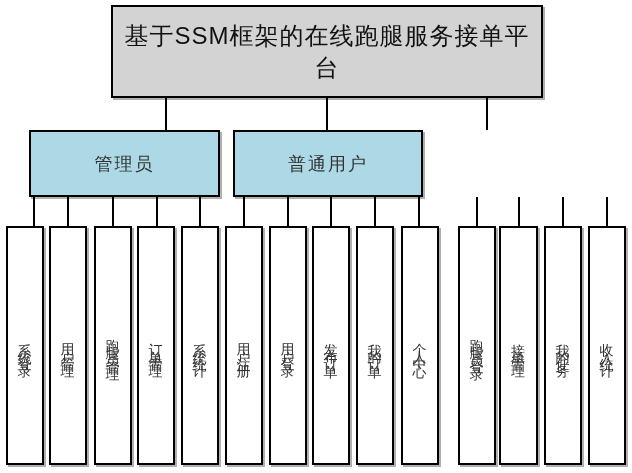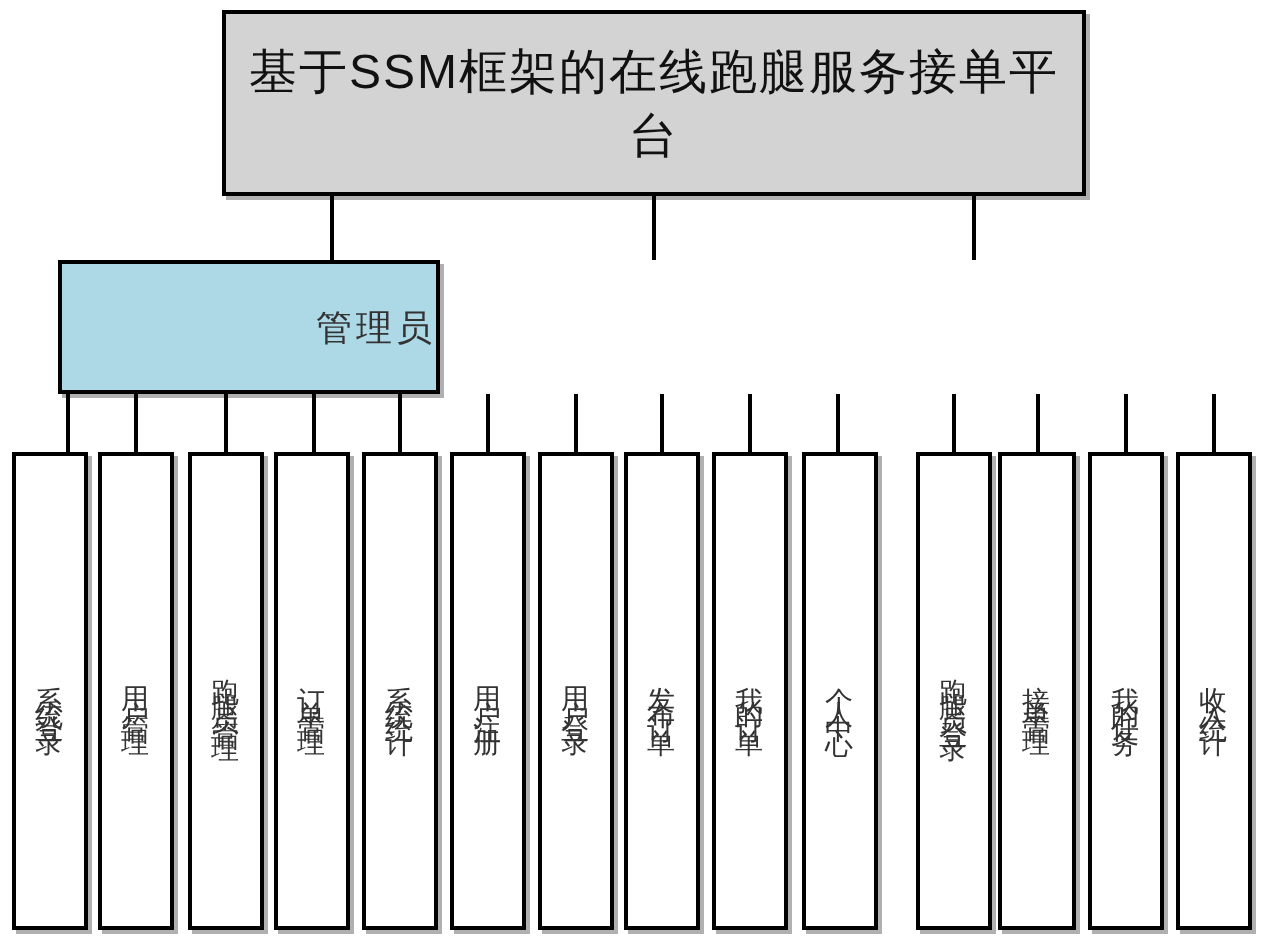--- a/index.html
+++ b/index.html
@@ -15,21 +15,21 @@
     text-align:center;
   }
   .root{
     left:111px;top:5px;width:432px;height:93px;
     background:var(--root_fill,#d3d3d3);
     font-size:24px;color:#111111;letter-spacing:1px;
   }
   .group{
     top:130px;height:67px;
     background:var(--group_fill,#add8e6);
-    font-size:18px;color:#333333;letter-spacing:2px;justify-content:flex-end;
+    font-size:18px;color:#333333;letter-spacing:2px;
   }
   .leaf{
     top:226px;width:38px;height:239px;
     background:var(--leaf_fill,#ffffff);
     font-size:14px;color:#333333;
   }
   .vtext{
     writing-mode:vertical-rl;
     text-orientation:upright;
     letter-spacing:7px;
@@ -48,20 +48,23 @@
   <div class="box root">
     <span>基于SSM框架的在线跑腿服务接单平台</span>
   </div>
 
   <div class="vline" style="left:165px;top:98px;height:32px"></div>
   <div class="vline" style="left:326px;top:98px;height:32px"></div>
   <div class="vline" style="left:486px;top:98px;height:32px"></div>
 
   <div class="box group" style="left:29px;width:191px">
     <span>管理员</span>
+  </div>
+  <div class="box group" style="left:233px;width:190px">
+    <span>普通用户</span>
   </div>
 
   <div class="vline" style="left:33px;top:197px;height:29px"></div>
   <div class="vline" style="left:67px;top:197px;height:29px"></div>
   <div class="vline" style="left:112px;top:197px;height:29px"></div>
   <div class="vline" style="left:156px;top:197px;height:29px"></div>
   <div class="vline" style="left:199px;top:197px;height:29px"></div>
   <div class="vline" style="left:243px;top:197px;height:29px"></div>
   <div class="vline" style="left:287px;top:197px;height:29px"></div>
   <div class="vline" style="left:330px;top:197px;height:29px"></div>

